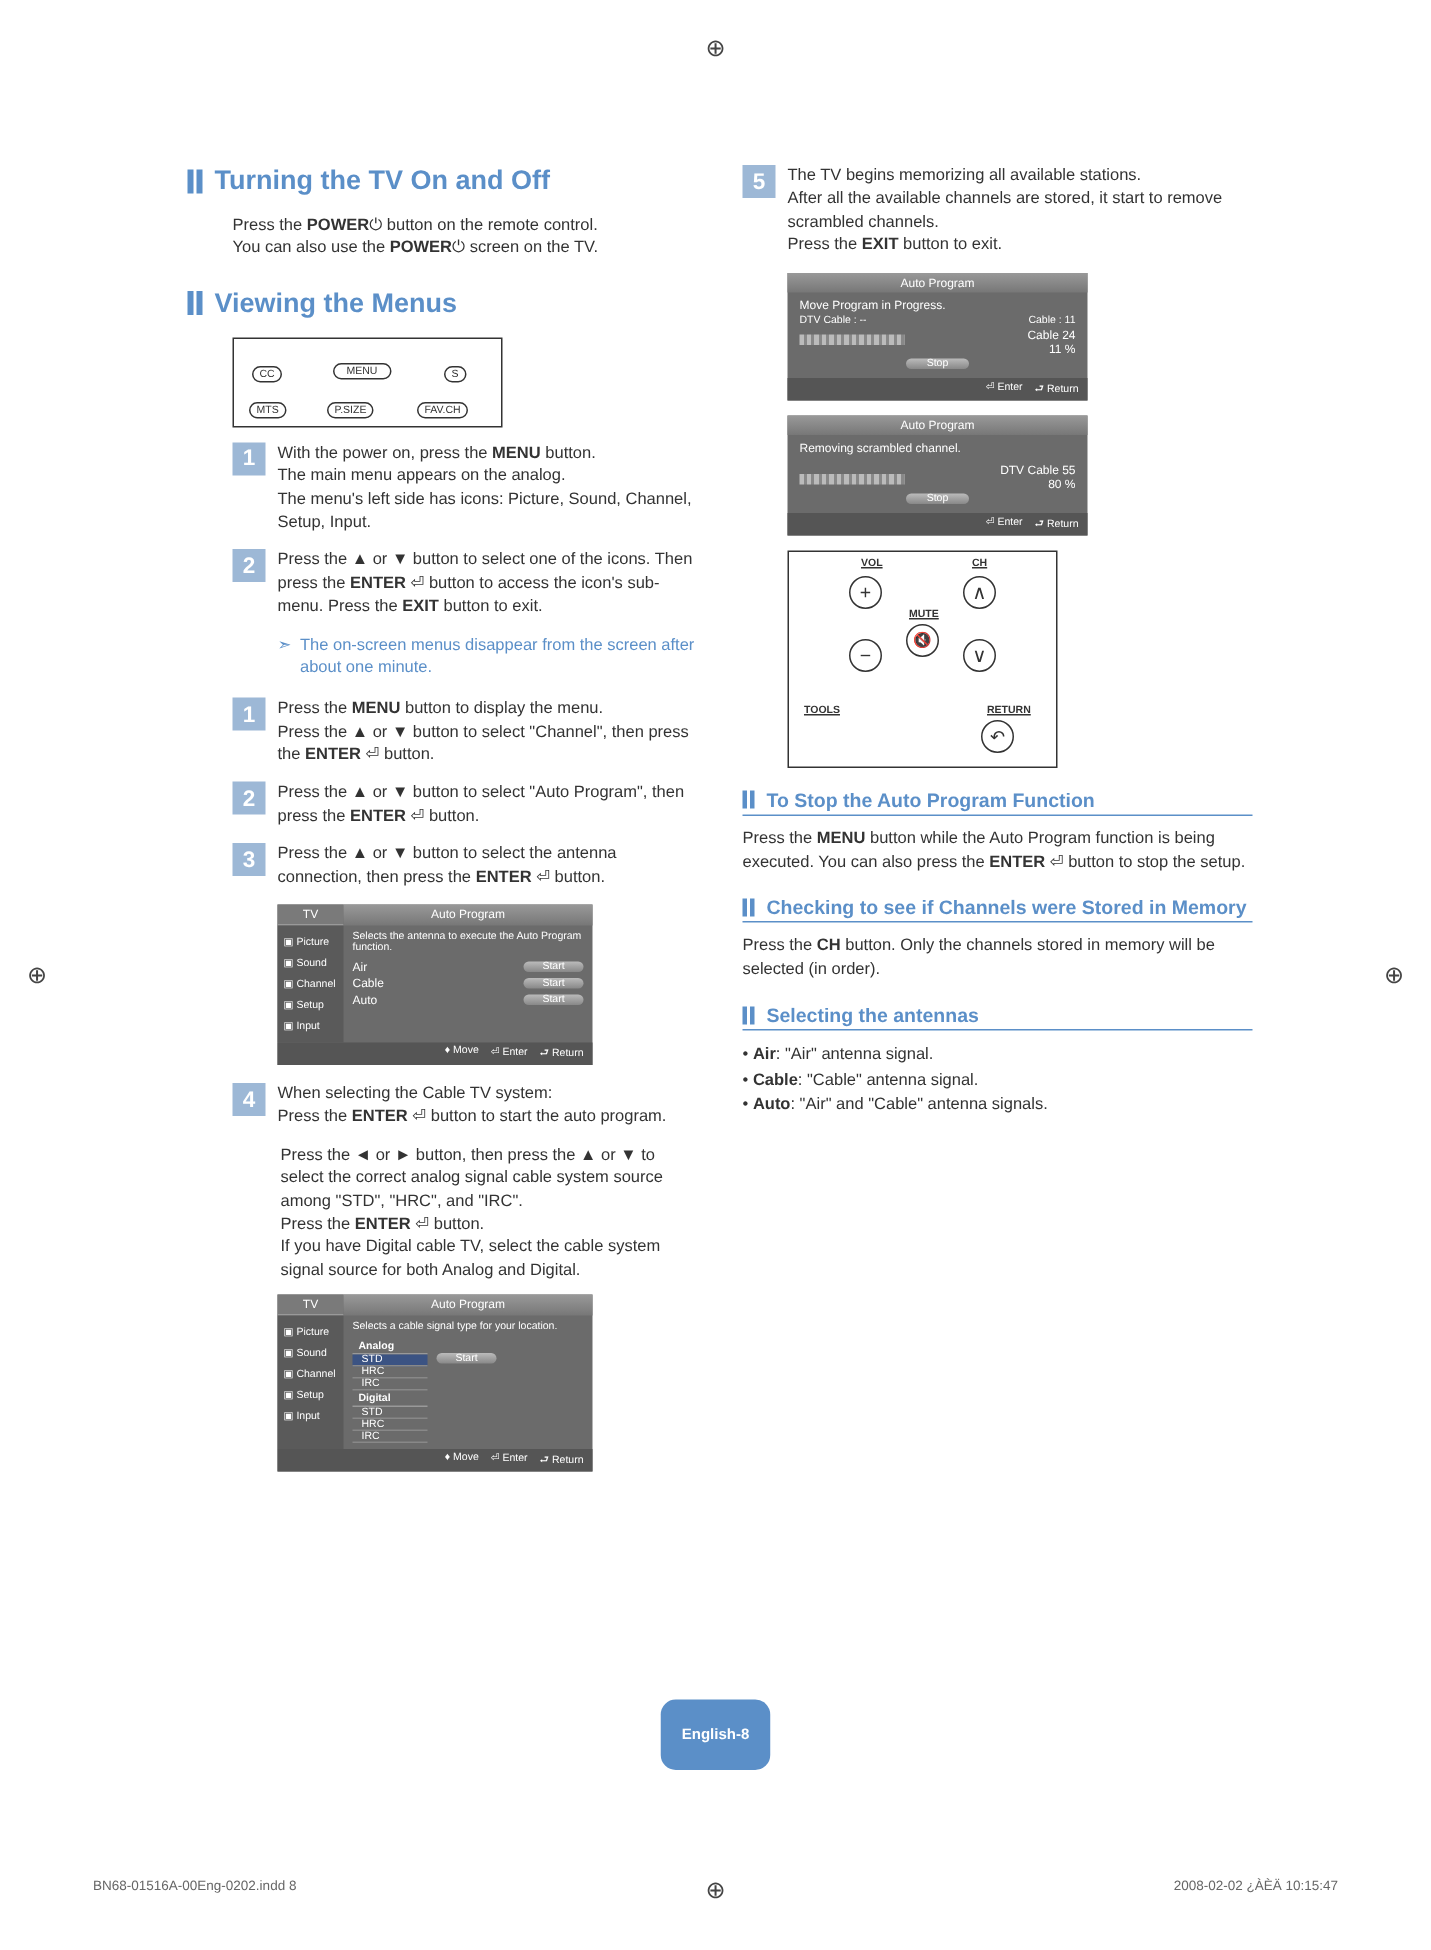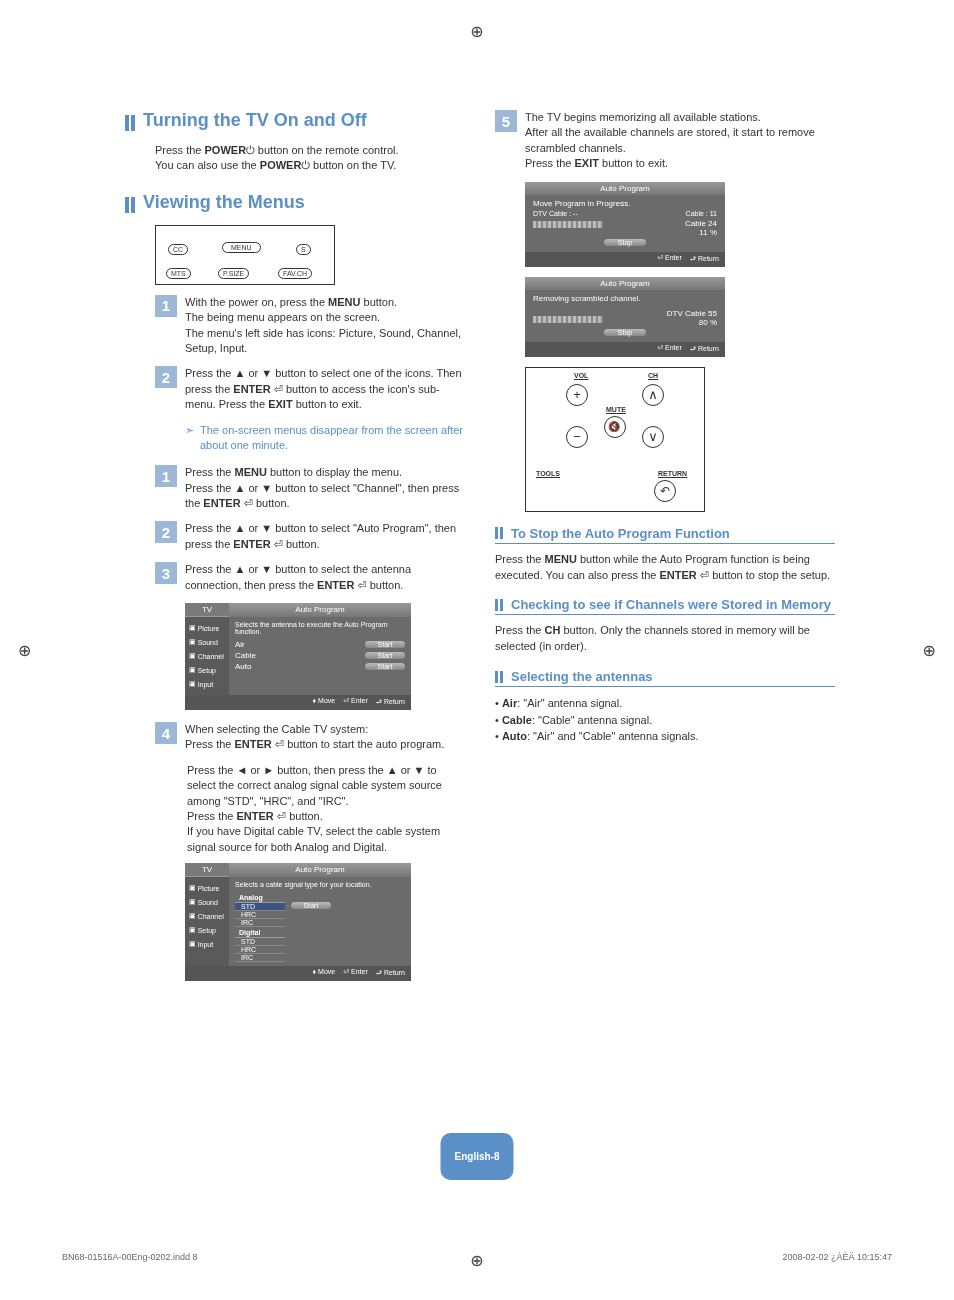--- a/index.html
+++ b/index.html
@@ -18,21 +18,21 @@
     gap: 30px;
   }
   .col { width: 340px; }
   .col-r { width: 340px; }
   h1 {
     color: #5b8fc8;
     font-size: 18px;
     font-weight: bold;
     margin-bottom: 12px;
     display: flex;
-    align-items: flex-end;
+    align-items: center;
   }
   h2 {
     color: #5b8fc8;
     font-size: 13px;
     font-weight: bold;
     margin: 14px 0 8px 0;
     border-bottom: 1px solid #5b8fc8;
     padding-bottom: 2px;
     display: flex;
     align-items: center;
@@ -71,21 +71,21 @@
     font-size: 7px;
     padding: 1px 4px;
     position: absolute;
     background: #fff;
   }
   .osd {
     background: #6b6b6b;
     color: #fff;
     font-size: 8px;
     margin: 8px 0 12px 60px;
-    width: 226px;
+    width: 210px;
   }
   .osd-head {
     display: flex;
     font-size: 8px;
   }
   .osd-head .tv {
     background: #7a7a7a;
     width: 44px;
     text-align: center;
     padding: 2px 0;
@@ -212,21 +212,21 @@
 
     <h1>
       <span class="bars">
           <span></span>
           <span></span>
         </span>
       <span>Turning the TV On and Off</span>
     </h1>
     <p class="intro">
       <span>Press the </span><b>POWER</b>⏻<span> button on the remote control.</span><br>
-      <span>You can also use the </span><b>POWER</b>⏻<span> button on the TV.</span>
+      <span>You can also use the </span><b>POWER</b>⏻<span> screen on the TV.</span>
     </p>
 
     <h1>
       <span class="bars">
           <span></span>
           <span></span>
         </span>
       <span>Viewing the Menus</span>
     </h1>
     <div class="remote-diagram">
@@ -235,21 +235,21 @@
       <span class="rbtn" style="top:18px;left:140px">S</span>
       <span class="rbtn" style="top:42px;left:10px">MTS</span>
       <span class="rbtn" style="top:42px;left:62px">P.SIZE</span>
       <span class="rbtn" style="top:42px;left:122px">FAV.CH</span>
     </div>
 
     <div class="step">
       <div class="stepnum">1</div>
       <div class="steptext">
         <span>With the power on, press the </span><b>MENU</b><span> button.</span><br>
-        <span>The being menu appears on the screen.</span><br>
+        <span>The main menu appears on the analog.</span><br>
         <span>The menu's left side has icons: Picture, Sound, Channel, Setup, Input.</span>
       </div>
     </div>
     <div class="step">
       <div class="stepnum">2</div>
       <div class="steptext">
         <span>Press the ▲ or ▼ button to select one of the icons. Then press the </span><b>ENTER</b><span> ⏎ button to access the icon's sub-menu. Press the </span><b>EXIT</b><span> button to exit.</span>
       </div>
     </div>
     <p class="note">The on-screen menus disappear from the screen after about one minute.</p>
@@ -373,21 +373,21 @@
     </div>
 
     <div class="osd-prog">
       <div class="ptitle">Auto Program</div>
       <div class="pbody">
         <div>Move Program in Progress.</div>
         <div class="progrow">
             <span>DTV Cable : --</span>
             <span>Cable : 11</span>
           </div>
-        <div style="display:flex;justify-content:space-between;align-items:flex-start">
+        <div style="display:flex;justify-content:space-between;align-items:center">
           <div class="progbar"></div>
           <div style="text-align:right">
             <div>Cable  24</div>
             <div>11   %</div>
           </div>
         </div>
         <div class="stopbtn">Stop</div>
       </div>
       <div class="osd-foot">
           <span>⏎ Enter</span>

